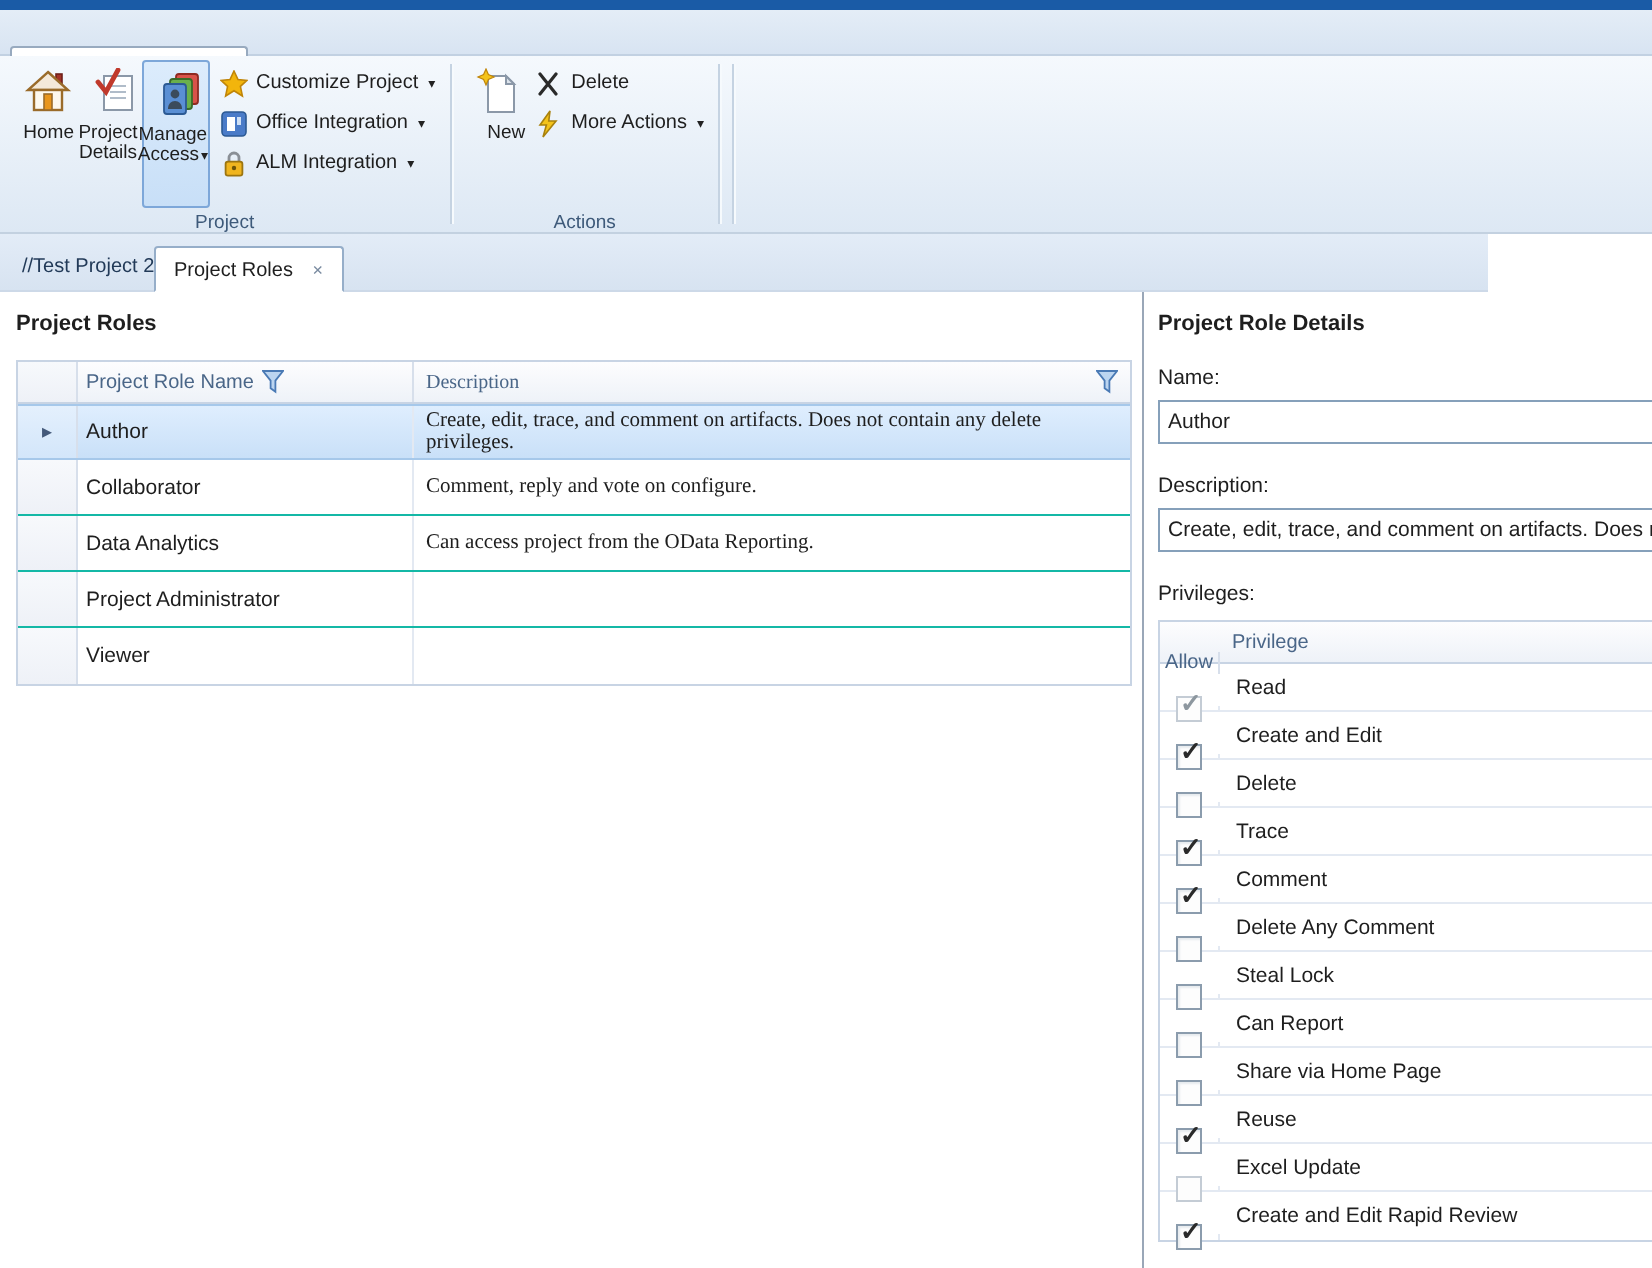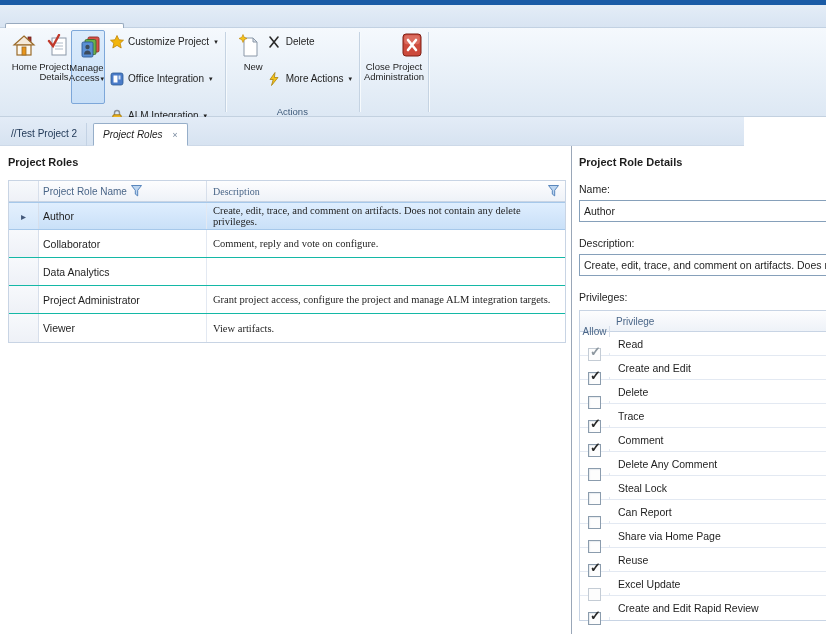--- a/index.html
+++ b/index.html
@@ -23,33 +23,33 @@
   .rgroup-content { flex:1; display:flex; align-items:flex-start; }
   .rgroup-label { text-align:center; font-size:9.5px; color:#3e5a7a; padding:2px 0 3px; }
   .rsep { width:1px; background:#c5d3e2; margin:4px 0; box-shadow:1px 0 0 #f6fafd; }
 
   .bigbtn { width:34px; min-height:74px; display:flex; flex-direction:column; align-items:flex-end;
     padding-top:3px; font-size:9.5px; line-height:10px; text-align:center; cursor:default; }
   .bigbtn .bicon { width:26px; height:26px; display:flex; align-items:center; justify-content:center; margin-bottom:3px; }
   .bigbtn.sel { background:linear-gradient(#dcecfc,#c8dff7); border:1px solid #7da7d9; border-radius:2px; }
   .bigbtn.wide { width:62px; }
 
-  .smallcol { display:flex; flex-direction:column; justify-content:flex-start; gap:22px; padding:4px 4px 0 4px; }
+  .smallcol { display:flex; flex-direction:column; justify-content:flex-start; gap:5px; padding:4px 4px 0 4px; }
   .smallbtn { display:flex; align-items:center; gap:4px; font-size:10px; white-space:nowrap; cursor:default; }
   .smallbtn .sicon { width:15px; height:15px; display:flex; align-items:center; justify-content:center; }
   .dd { font-size:7px; color:#222; margin-left:1px; }
 
   
   .doctabs { position:absolute; left:0; top:117px; width:744px; height:29px;
     background:linear-gradient(#e3ecf7,#d7e3f1); border-bottom:1px solid #cdd9e8; }
   .dtab { position:absolute; bottom:-1px; height:23px; font-size:10px; line-height:22px;
     padding:0 9px; white-space:nowrap; }
   .dtab.inactive { left:2px; color:#223a58; border-right:1px solid #c3d2e4; }
-  .dtab.active { left:93px; background:#fff; border:1px solid #96aec9; border-bottom:1px solid #fff;
-    border-radius:2px 2px 0 0;font-style:italic; }
+  .dtab.active { left:77px; background:#fff; border:1px solid #96aec9; border-bottom:1px solid #fff;
+    border-radius:2px 2px 0 0; }
   .dtab .xclose { color:#7a8ba0; font-size:9px; margin-left:7px; }
 
   
   .content { position:absolute; left:0; top:146px; width:826px; height:488px; background:#fff; }
   .left-panel { position:absolute; left:0; top:0; width:571px; height:488px; }
   .panel-title { font-size:11px; font-weight:bold; }
   .left-panel .panel-title { position:absolute; left:8px; top:10px; }
 
   .roles-table { position:absolute; left:8px; top:34px; width:558px;
     border:1px solid #c8d4e4; background:#3b82f6; }
@@ -214,32 +214,20 @@
           <span class="dd">▾</span>
         </div>
       </div>
     </div>
     <div class="rgroup-label">Actions</div>
   </div>
 
   <div class="rsep"></div>
 
   <div class="rgroup">
-    <div class="rgroup-content">
-      <div class="bigbtn wide">
-        <span class="bicon">
-          <svg width="22" height="26" viewBox="0 0 22 26">
-            <rect x="2" y="1" width="18" height="22" rx="3" fill="#cc4a3c" stroke="#7e1f14" stroke-width="1"></rect>
-            <rect x="3.2" y="2.2" width="15.6" height="9" rx="2.4" fill="#e07a6c" opacity="0.75"></rect>
-            <path d="M7 7 L15 17 M15 7 L7 17" stroke="#fff" stroke-width="2.6" stroke-linecap="round"></path>
-          </svg>
-        </span>
-        <span>Close Project Administration</span>
-      </div>
-    </div>
     <div class="rgroup-label"></div>
   </div>
 
   <div class="rsep"></div>
 </div>
 
 <div class="doctabs">
   <div class="dtab inactive">//Test Project 2</div>
   <div class="dtab active">
     <span>Project Roles</span>
@@ -278,30 +266,29 @@
             <div class="c-desc">Create, edit, trace, and comment on artifacts. Does not contain any delete privileges.</div>
           </div>
           <div class="tr trow">
             <div class="c-sel"></div>
             <div class="c-name">Collaborator</div>
             <div class="c-desc">Comment, reply and vote on configure.</div>
           </div>
           <div class="tr trow">
             <div class="c-sel"></div>
             <div class="c-name">Data Analytics</div>
+            <div class="c-desc">Can access project from the OData Reporting.</div>
           </div>
           <div class="tr trow">
             <div class="c-sel"></div>
             <div class="c-name">Project Administrator</div>
-            <div class="c-desc">Grant project access, configure the project and manage ALM integration targets.</div>
           </div>
           <div class="tr trow">
             <div class="c-sel"></div>
             <div class="c-name">Viewer</div>
-            <div class="c-desc">View artifacts.</div>
           </div>
         </div>
     </div>
   </div>
 
   <div class="right-panel">
     <div class="panel-title">Project Role Details</div>
     <div class="flabel">Name:</div>
     <input class="tinput" type="text" value="Author" style="">
     <div class="flabel">Description:</div>

